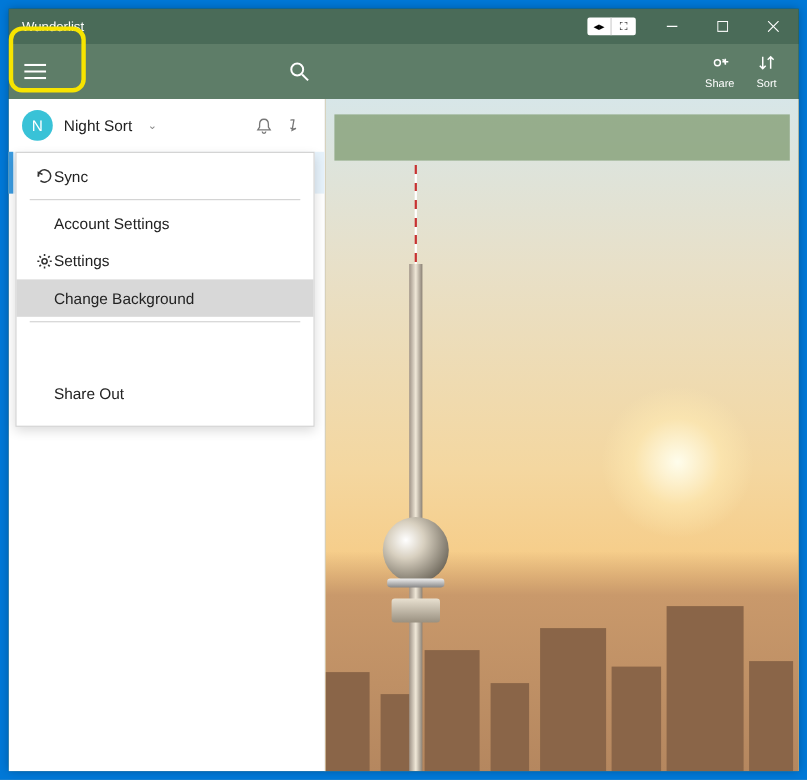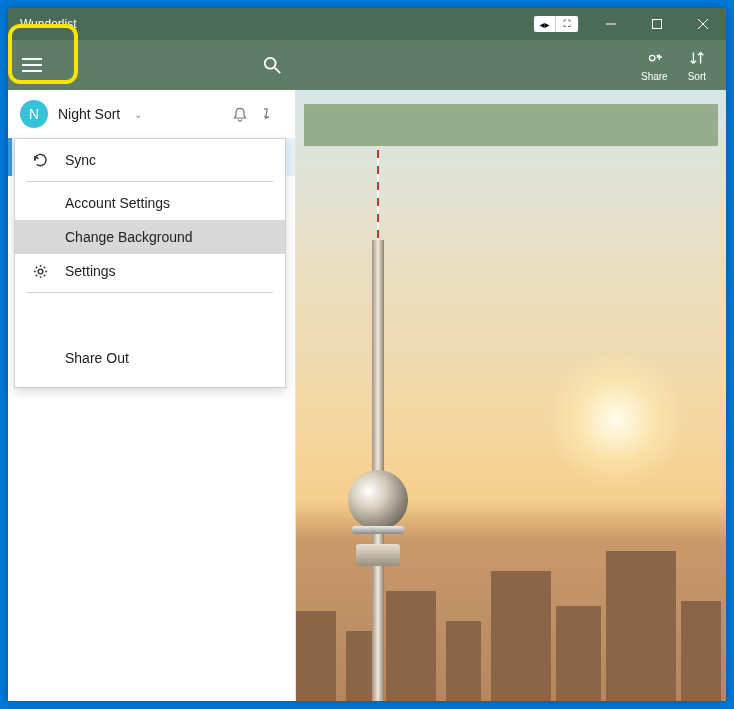--- a/index.html
+++ b/index.html
@@ -26,21 +26,21 @@
   .userrow { height:48px; display:flex; align-items:center; padding:0 12px; gap:10px;}
   .avatar { width:28px; height:28px; border-radius:50%; background:#39c2d7; color:#fff; display:flex; align-items:center; justify-content:center; font-size:14px;}
   .uname { font-size:14px; color:#222; }
   .chev { color:#888; font-size:10px; margin-left:4px;}
   .userrow .spacer { flex:1; }
   .userrow .ico { width:22px; height:22px; display:flex; align-items:center; justify-content:center; color:#888;}
   .userrow .ico svg { width:16px; height:16px; stroke:#777; fill:none; stroke-width:1.5;}
   .listrow { height:38px; display:flex; align-items:center; padding-left:50px; font-size:14px; color:#333; border-left:4px solid transparent;}
   .listrow.sel { background:#e6f2fb; border-left-color:#3a9be0;}
   .dropdown { position:absolute; top:48px; left:6px; width:272px; background:#fff; border:1px solid #d0d0d0; box-shadow:0 4px 10px rgba(0,0,0,.15); z-index:10; padding:4px 0 12px 0;}
-  .dd-item { height:34px; display:flex; align-items:center; padding:0 16px; font-size:14px; color:#222; gap:16px;}
+  .dd-item { height:34px; display:flex; align-items:center; padding:0 16px; font-size:14px; color:#222; gap:0;}
   .dd-item.hover { background:#d8d8d8; }
   .dd-item .slot { width:18px; display:flex; align-items:center; justify-content:center;}
   .dd-item svg { width:15px; height:15px; stroke:#333; fill:none; stroke-width:1.5;}
   .dd-sep { height:1px; background:#d0d0d0; margin:4px 12px;}
   .dd-blank { height:40px; margin:4px 16px; background:#fff; border-radius:18px;}
   .main { flex:1; position:relative; background:#e9c896; overflow:hidden;}
   .greenbar { position:absolute; top:14px; left:8px; right:8px; height:42px; background:#8aa37c; opacity:.85;}
   .sky { position:absolute; inset:0; background:linear-gradient(to bottom, #d7e6e8 0%, #e8e0c8 25%, #f4d7a0 55%, #f7c87e 75%, #e8b574 100%);}
   .sun { position:absolute; right:40px; top:260px; width:140px; height:140px; border-radius:50%; background:radial-gradient(circle, rgba(255,255,240,.95) 0%, rgba(255,235,180,.6) 40%, rgba(255,220,150,0) 70%);}
   .city { position:absolute; left:0; right:0; bottom:0; height:200px; background:linear-gradient(to bottom, rgba(200,150,100,0) 0%, #c9996b 20%, #b5875f 100%);}
@@ -152,32 +152,32 @@
                 <polyline points="2,8 2,4 6,6"></polyline>
               </svg>
             </span>
           <span>Sync</span>
         </div>
         <div class="dd-sep"></div>
         <div class="dd-item">
           <span class="slot"></span>
           <span>Account Settings</span>
         </div>
-        <div class="dd-item hover">
-          <span class="slot"></span>
-          <span>Change Background</span>
-        </div>
         <div class="dd-item">
           <span class="slot">
               <svg viewBox="0 0 16 16">
                 <circle cx="8" cy="8" r="2.5"></circle>
                 <path d="M8 1 L8 3 M8 13 L8 15 M1 8 L3 8 M13 8 L15 8 M3 3 L4.5 4.5 M11.5 11.5 L13 13 M13 3 L11.5 4.5 M4.5 11.5 L3 13"></path>
               </svg>
             </span>
           <span>Settings</span>
+        </div>
+        <div class="dd-item hover">
+          <span class="slot"></span>
+          <span>Change Background</span>
         </div>
         <div class="dd-sep"></div>
         <div class="dd-blank"></div>
         <div class="dd-item">
           <span class="slot"></span>
           <span>Share Out</span>
         </div>
       </div>
     </div>
 

